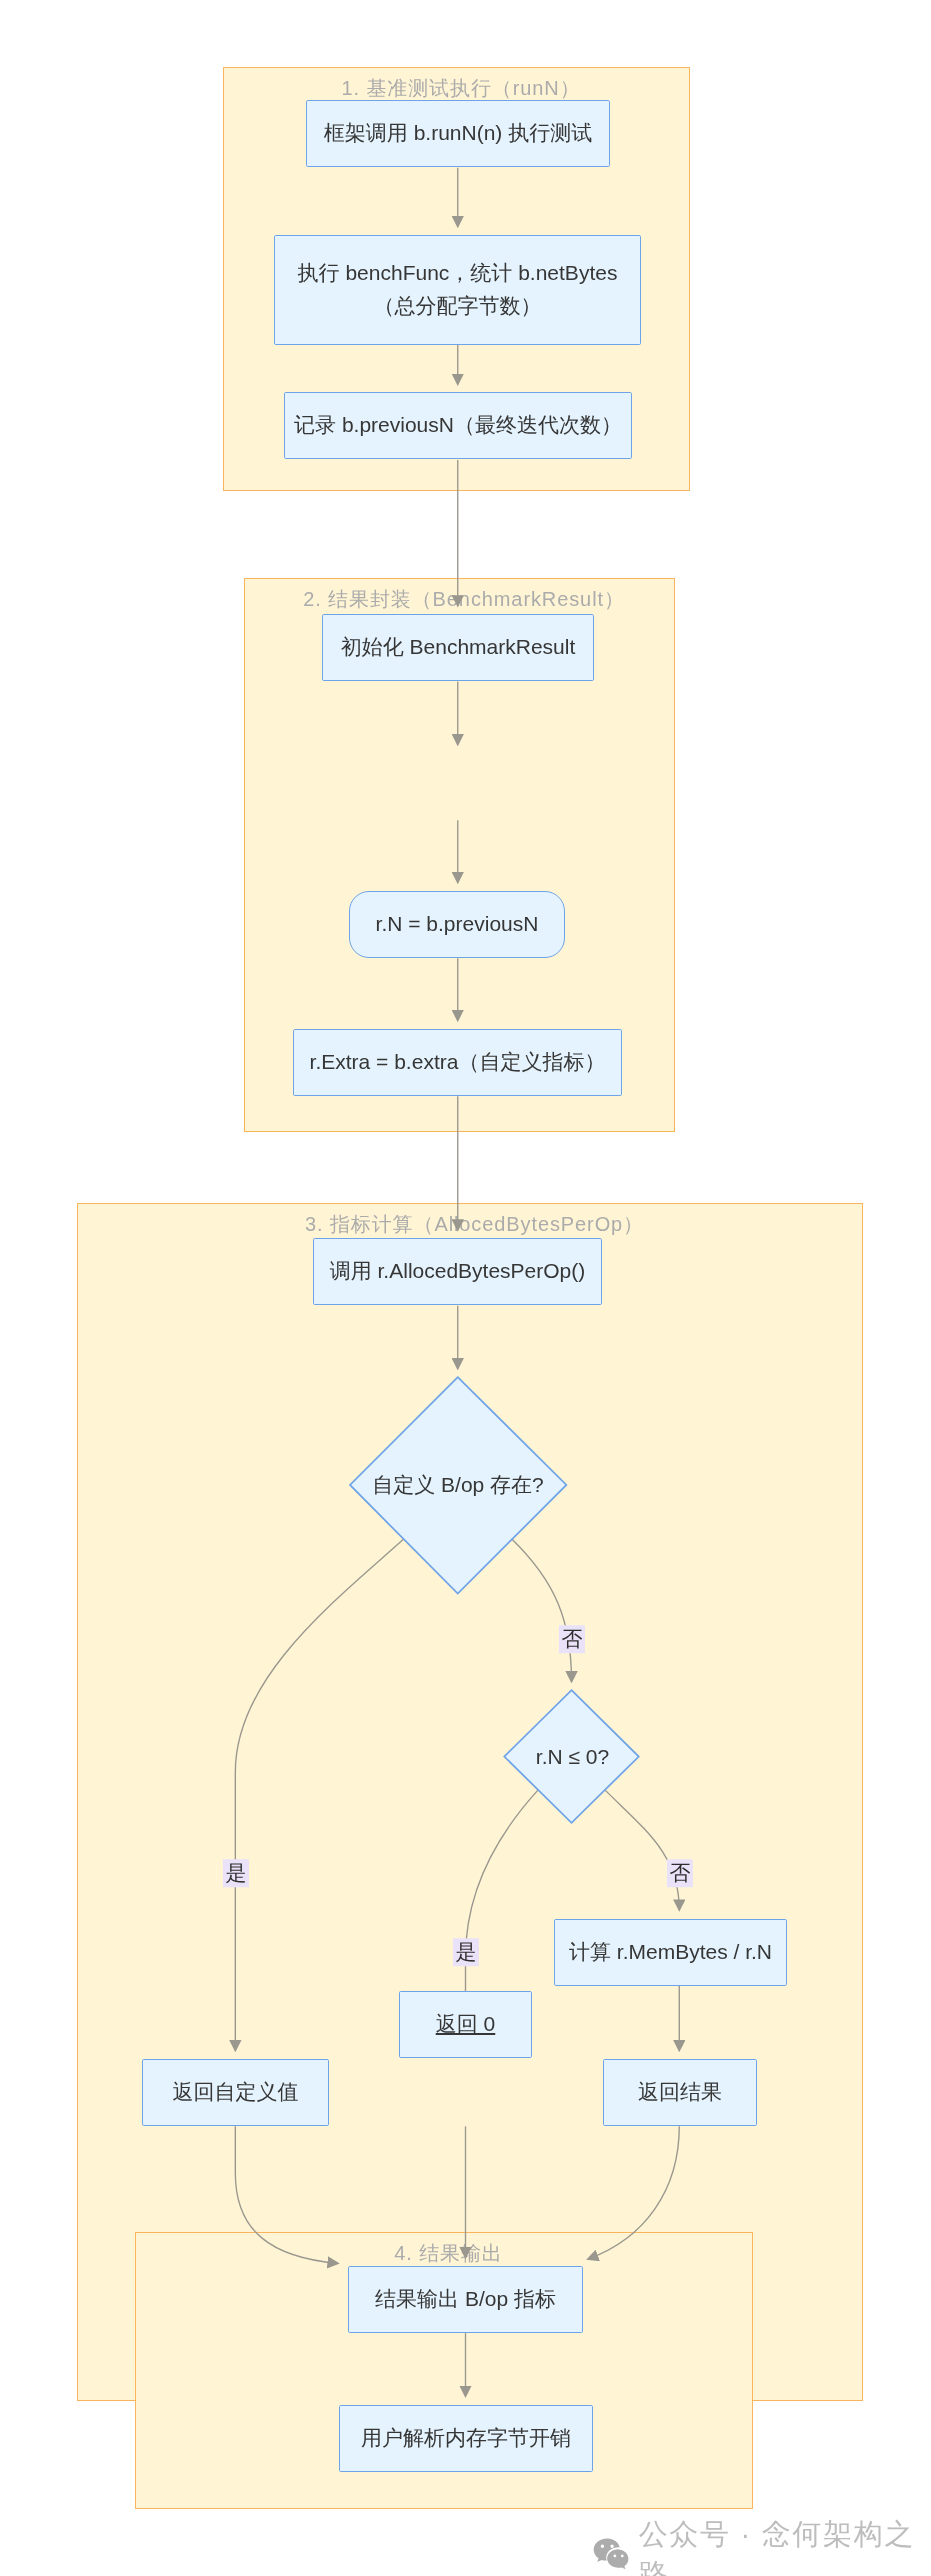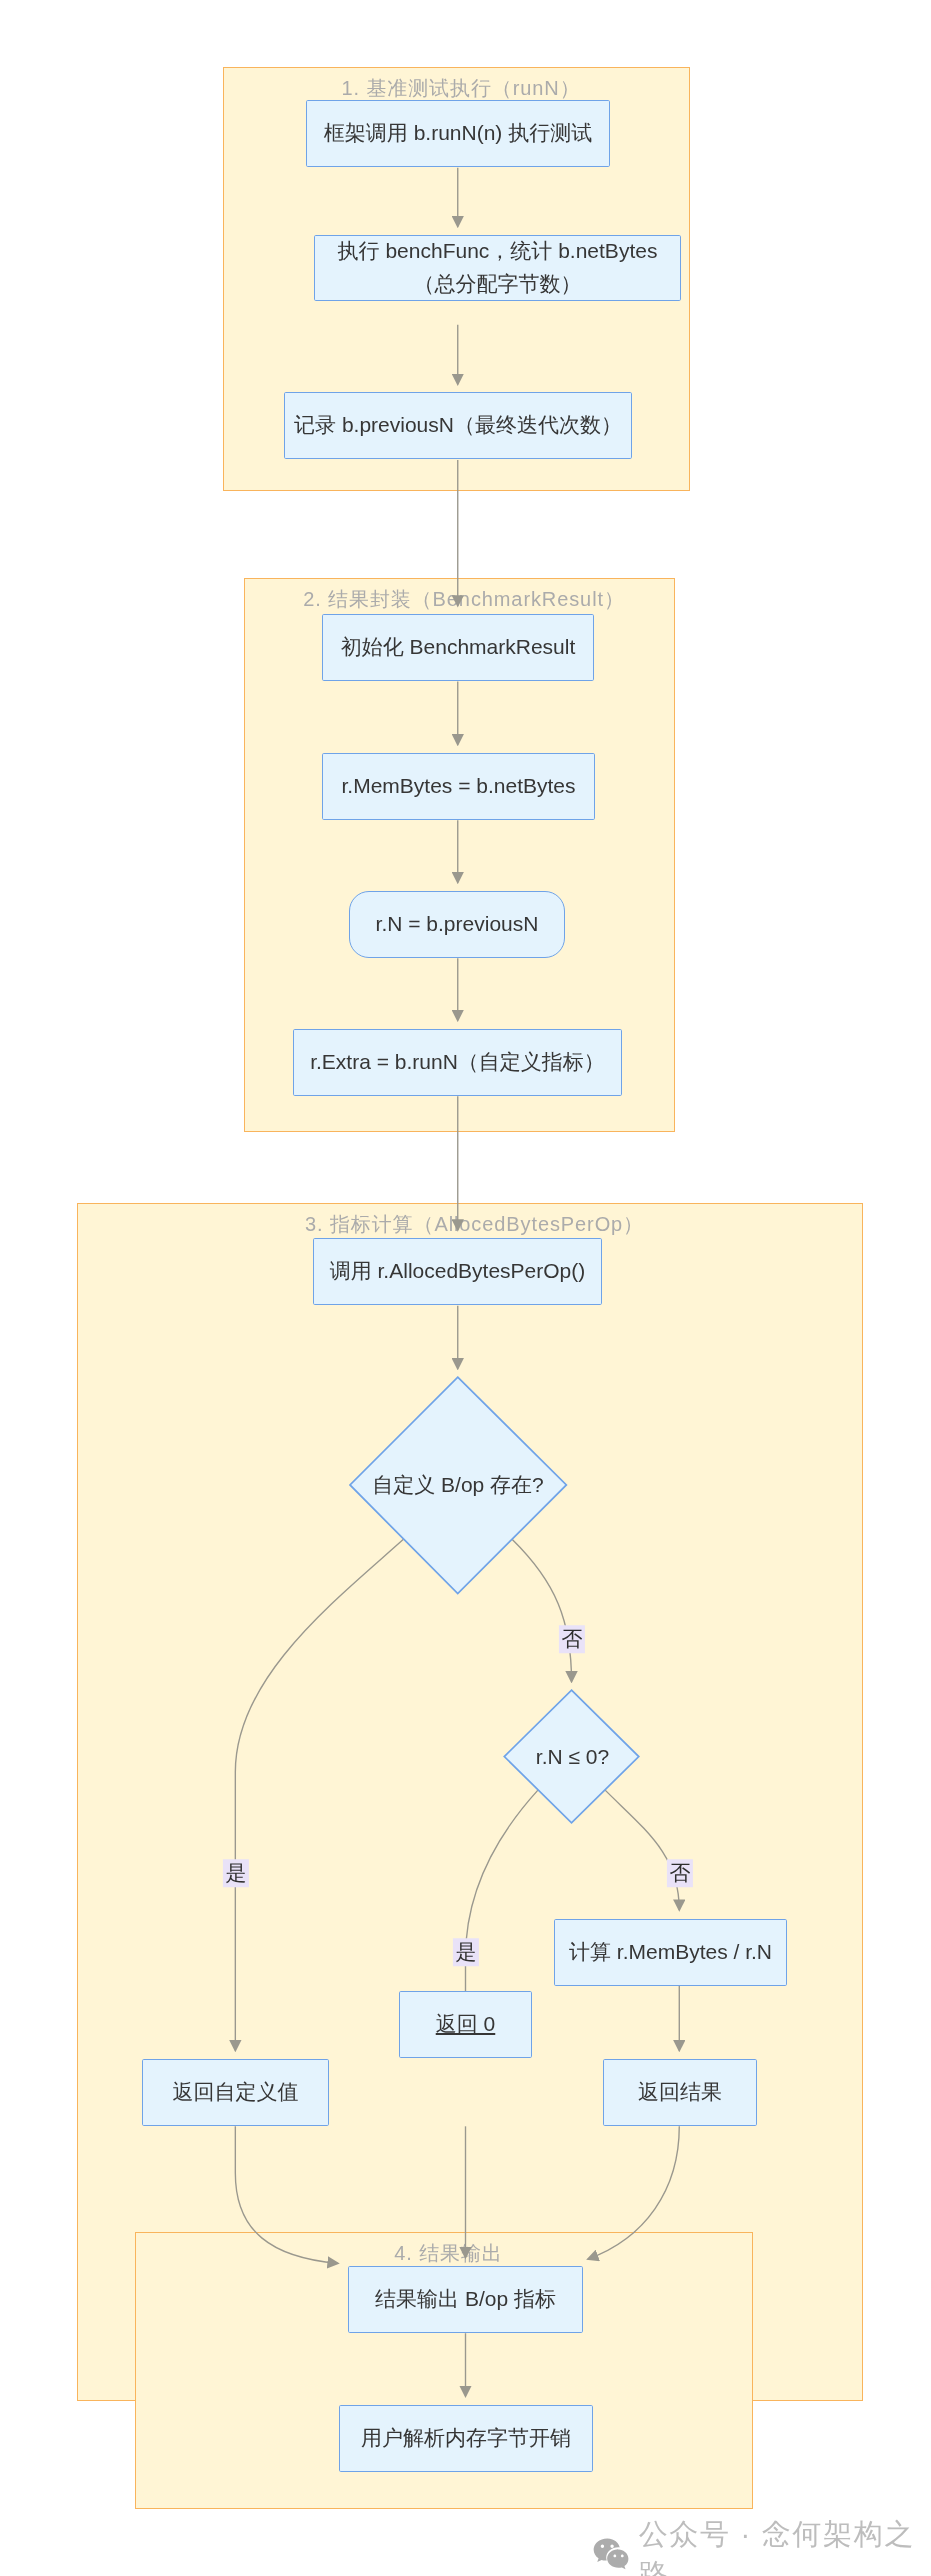--- a/index.html
+++ b/index.html
@@ -98,43 +98,40 @@
     <path class="edge" d="M540,2706 L540,2779" marker-end="url(#arrow)"></path>
 
     <polygon class="diamond" points="531,1597 657,1722 531,1848 406,1722"></polygon>
     <polygon class="diamond" points="663,1960 741,2037 663,2114 585,2037"></polygon>
   </svg>
 
   <div class="node" style="left:306px; top:100px;  width:304px; height:67px;">
     <span>框架调用 b.runN(n) 执行测试</span>
   </div>
 
-  <div class="node" style="left:274px; top:235px; width:367px; height:66px; flex-direction:column;margin-left:40px;">
+  <div class="node" style="left:274px; top:235px; width:367px; height:110px; flex-direction:column;">
     <span>执行 benchFunc，统计 b.netBytes</span>
     <span>（总分配字节数）</span>
   </div>
 
   <div class="node" style="left:284px; top:392px; width:348px; height:67px;">
     <span>记录 b.previousN（最终迭代次数）</span>
   </div>
 
   <div class="node" style="left:322px; top:614px; width:272px; height:67px;">
     <span>初始化 BenchmarkResult</span>
   </div>
 
-  <div class="node" style="left:322px; top:753px; width:273px; height:67px;">
-    <span>r.MemBytes = b.netBytes</span>
-  </div>
 
   <div class="node" style="left:349px; top:891px; width:216px; height:67px;border-radius:20px;">
     <span>r.N = b.previousN</span>
   </div>
 
   <div class="node" style="left:293px; top:1029px; width:329px; height:67px;">
-    <span>r.Extra = b.runN（自定义指标）</span>
+    <span>r.Extra = b.extra（自定义指标）</span>
   </div>
 
   <div class="node" style="left:313px; top:1238px; width:289px; height:67px;">
     <span>调用 r.AllocedBytesPerOp()</span>
   </div>
 
   <div class="diamond-label" style="left:350px; top:1442px; width:216px; height:86px;">
     <span>自定义 B/op 存在?</span>
   </div>
 

